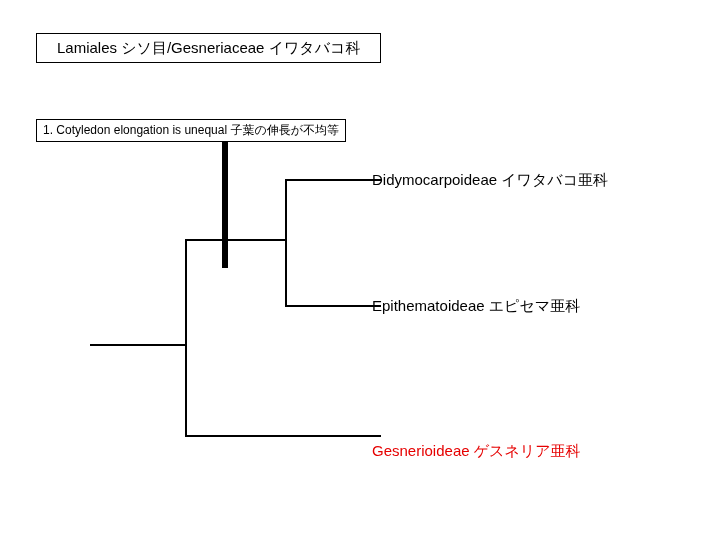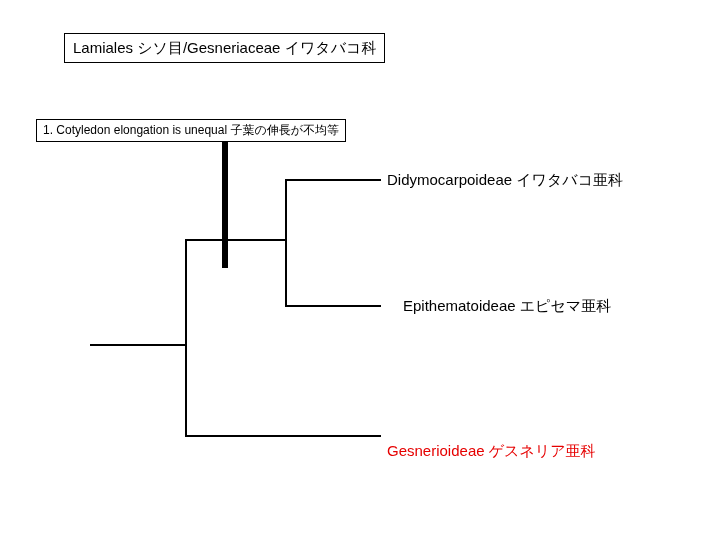--- a/index.html
+++ b/index.html
@@ -22,23 +22,22 @@
     color: #000000;
     display: flex;
     align-items: center;
     white-space: nowrap;
     box-sizing: border-box;
   }
   #title-box {
     left: 36px;
     top: 33px;
     height: 30px;
-    padding: 0 8px;
+    padding: 0 20px;
     font-size: 15px;
-    margin-left: 28px;
   }
   #annotation-box {
     left: 36px;
     top: 119px;
     height: 23px;
     padding: 0 6px;
     font-size: 12px;
     text-align: center;
   }
   .branch {
@@ -50,21 +49,21 @@
   #char-bar {
     position: absolute;
     left: 222px;
     top: 141px;
     width: 6px;
     height: 127px;
     background: #000000;
   }
   .taxon-label {
     position: absolute;
-    left: 387px;
+    left: 372px;
     font-size: 15px;
     line-height: 20px;
     transform: translateY(-50%);
     white-space: nowrap;
     color: #000000;
   }
   #taxon-0 { top: 180px; }
   #taxon-1 { top: 306px; }
   #taxon-2 { top: 436px; margin-top: 15px; }
 
@@ -95,17 +94,17 @@
   <div id="branch-root" class="branch h"></div>
   <div id="branch-main-v" class="branch v"></div>
   <div id="branch-upper-h" class="branch h"></div>
   <div id="branch-inner-v" class="branch v"></div>
   <div id="branch-didymo" class="branch h"></div>
   <div id="branch-epithema" class="branch h"></div>
   <div id="branch-gesnerio" class="branch h"></div>
 
   <div id="taxon-0" class="taxon-label" style="color: rgb(0, 0, 0);">Didymocarpoideae イワタバコ亜科</div>
 
-  <div id="taxon-1" class="taxon-label" style="color: rgb(0, 0, 0); margin-left: 16px;">Epithematoideae エピセマ亜科</div>
+  <div id="taxon-1" class="taxon-label" style="color: rgb(0, 0, 0);">Epithematoideae エピセマ亜科</div>
 
   <div id="taxon-2" class="taxon-label" style="color: rgb(230, 0, 0);">Gesnerioideae ゲスネリア亜科</div>
 
 </div>
 
 </body></html>

